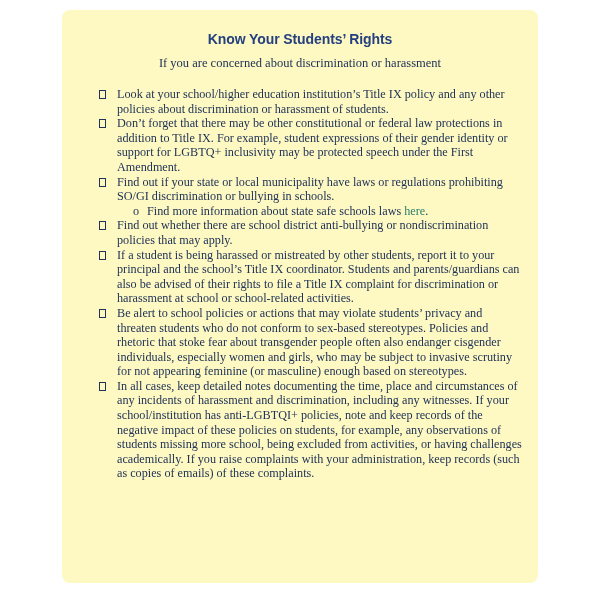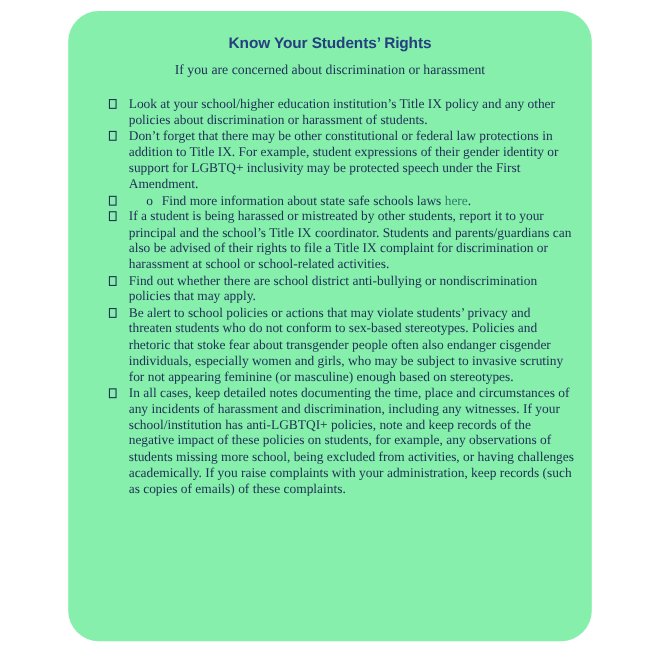--- a/index.html
+++ b/index.html
@@ -7,22 +7,22 @@
     width: 600px; height: 600px;
     background: #ffffff;
     position: relative;
     font-family: "Liberation Serif", serif;
     overflow: hidden;
   }
   .card {
     position: absolute;
     left: 62px; top: 10px;
     width: 476px; height: 573px;
-    background: #86efac;
-    border-radius: 28px;
+    background: #fef9c3;
+    border-radius: 8px;
     box-sizing: border-box;
   }
   .title {
     margin-top: 21px;
     text-align: center;
     font-family: "Liberation Sans", sans-serif;
     font-weight: bold;
     font-size: 14px;
     letter-spacing: -0.1px;
     color: #25407F;
@@ -86,35 +86,36 @@
     </div>
 
     <div class="item">
       <span class="bullet-box"></span>
       <span class="item-text">Don’t forget that there may be other constitutional or federal law protections in addition to Title IX. For example, student expressions of their gender identity or support for LGBTQ+ inclusivity may be protected speech under the First Amendment.</span>
     </div>
 
     <div class="item">
       <span class="bullet-box"></span>
       <span class="item-text">
+        <span>Find out if your state or local municipality have laws or regulations prohibiting SO/GI discrimination or bullying in schools.</span>
         <span class="sub-item">
           <span class="sub-marker">o</span>
           <span><span>Find more information about state safe schools laws </span><a class="doc-link">here</a><span>.</span></span>
         </span>
       </span>
     </div>
 
     <div class="item">
       <span class="bullet-box"></span>
-      <span class="item-text">If a student is being harassed or mistreated by other students, report it to your principal and the school’s Title IX coordinator. Students and parents/guardians can also be advised of their rights to file a Title IX complaint for discrimination or harassment at school or school-related activities.</span>
+      <span class="item-text">Find out whether there are school district anti-bullying or nondiscrimination policies that may apply.</span>
     </div>
 
     <div class="item">
       <span class="bullet-box"></span>
-      <span class="item-text">Find out whether there are school district anti-bullying or nondiscrimination policies that may apply.</span>
+      <span class="item-text">If a student is being harassed or mistreated by other students, report it to your principal and the school’s Title IX coordinator. Students and parents/guardians can also be advised of their rights to file a Title IX complaint for discrimination or harassment at school or school-related activities.</span>
     </div>
 
     <div class="item">
       <span class="bullet-box"></span>
       <span class="item-text">Be alert to school policies or actions that may violate students’ privacy and threaten students who do not conform to sex-based stereotypes. Policies and rhetoric that stoke fear about transgender people often also endanger cisgender individuals, especially women and girls, who may be subject to invasive scrutiny for not appearing feminine (or masculine) enough based on stereotypes.</span>
     </div>
 
     <div class="item">
       <span class="bullet-box"></span>
       <span class="item-text">In all cases, keep detailed notes documenting the time, place and circumstances of any incidents of harassment and discrimination, including any witnesses. If your school/institution has anti-LGBTQI+ policies, note and keep records of the negative impact of these policies on students, for example, any observations of students missing more school, being excluded from activities, or having challenges academically. If you raise complaints with your administration, keep records (such as copies of emails) of these complaints.</span>

